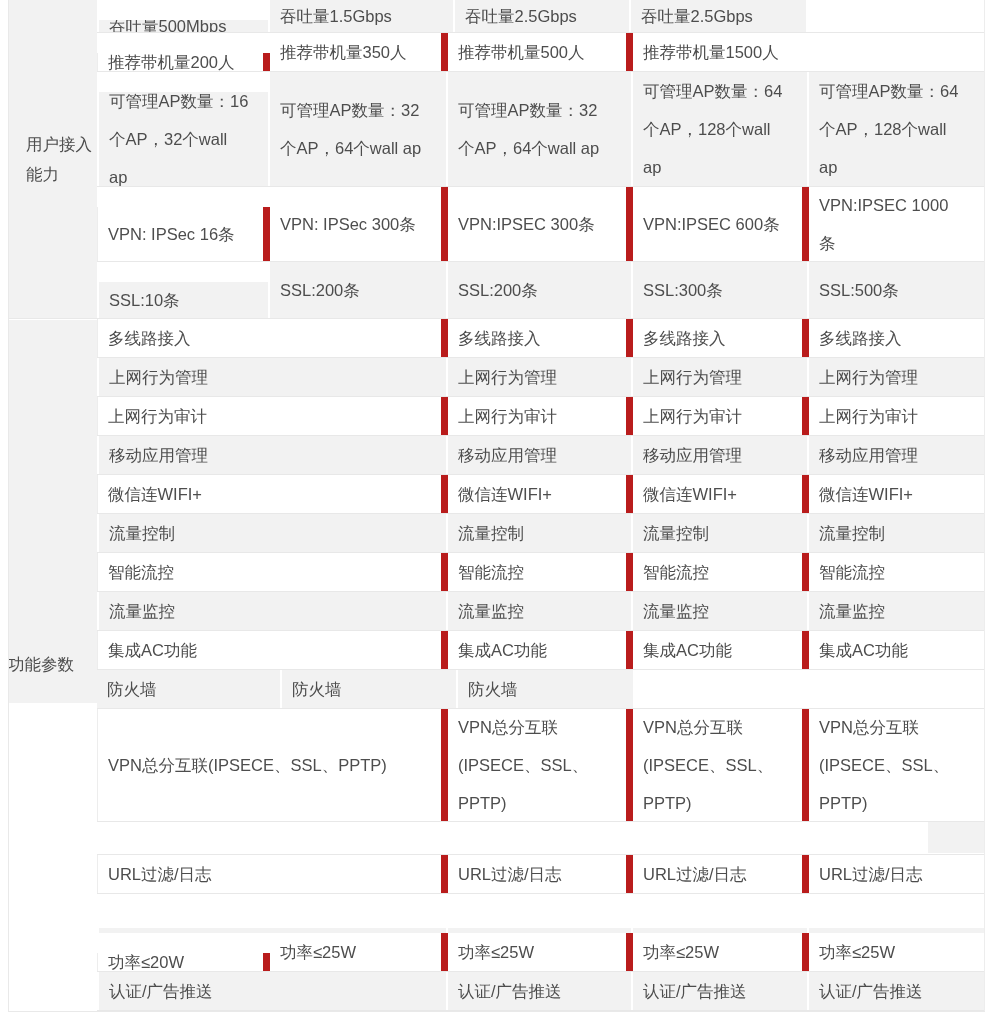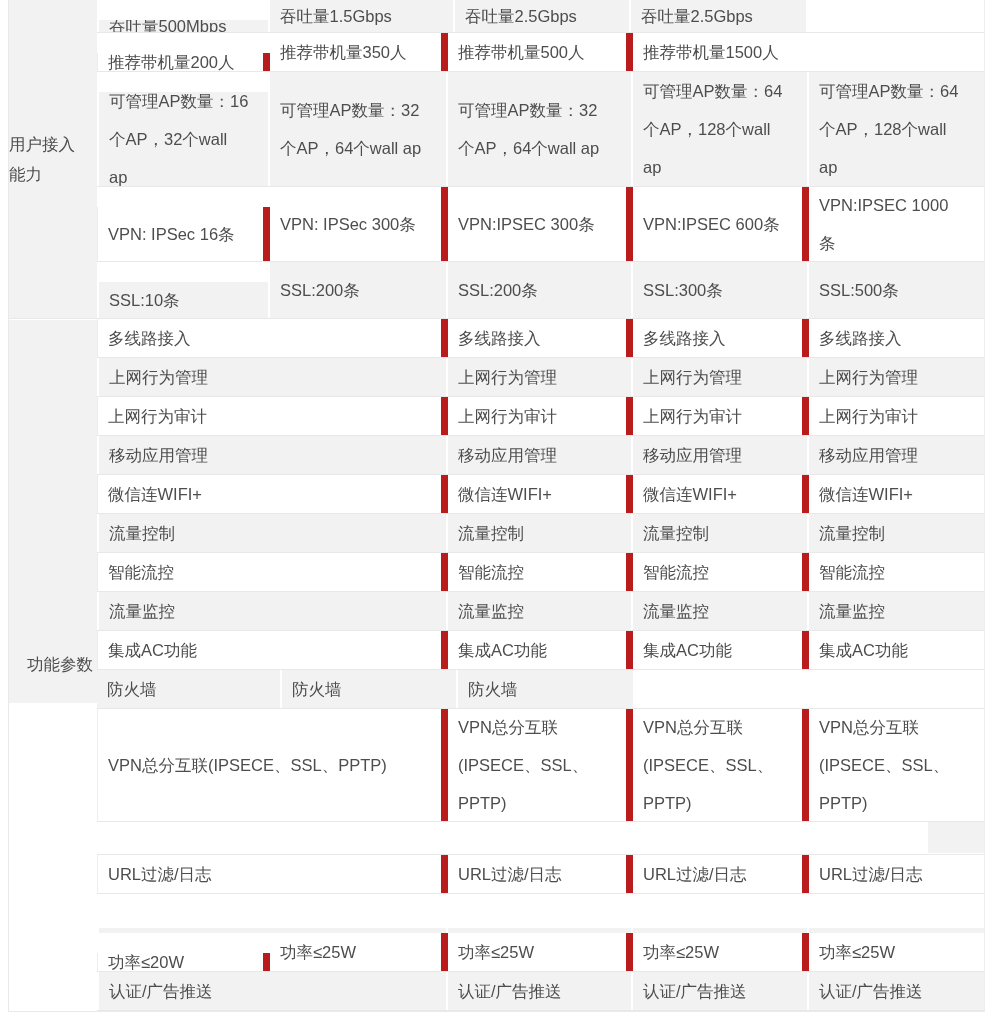--- a/index.html
+++ b/index.html
@@ -11,29 +11,29 @@
     font-size:16.5px;
     color:#4d4d4d;
     overflow:hidden;
   }
   
   .labelcell{
     position:absolute;left:8px;width:89px;
     background:#f2f2f2;
     box-sizing:border-box;
     display:flex;align-items:center;
-    padding-left:1px;
+    padding-left:18px;
     line-height:30px;
     white-space:pre-line;
   }
   .l1{top:0;height:319px;border-bottom:1px solid #e8e8e8;}
   .l2fill{position:absolute;left:8px;top:320px;width:89px;height:383px;background:#f2f2f2;}
   .l2text{
-    position:absolute;left:20px;top:646px;width:89px;height:38px;
-    box-sizing:border-box;display:flex;align-items:center;padding-left:7px;
+    position:absolute;left:8px;top:646px;width:89px;height:38px;
+    box-sizing:border-box;display:flex;align-items:center;
   }
   
   .vline-left{position:absolute;left:8px;top:0;width:1px;height:1012px;background:#e9e9e9;}
   .vline-right{position:absolute;left:984px;top:0;width:1px;height:1012px;background:#ededed;}
   .hline-bottom{position:absolute;left:8px;top:1011px;width:977px;height:1px;background:#e9e9e9;}
   
   .rows{position:absolute;left:97px;top:0;width:887px;}
   .row{
     position:absolute;left:0;width:887px;
     display:flex;

